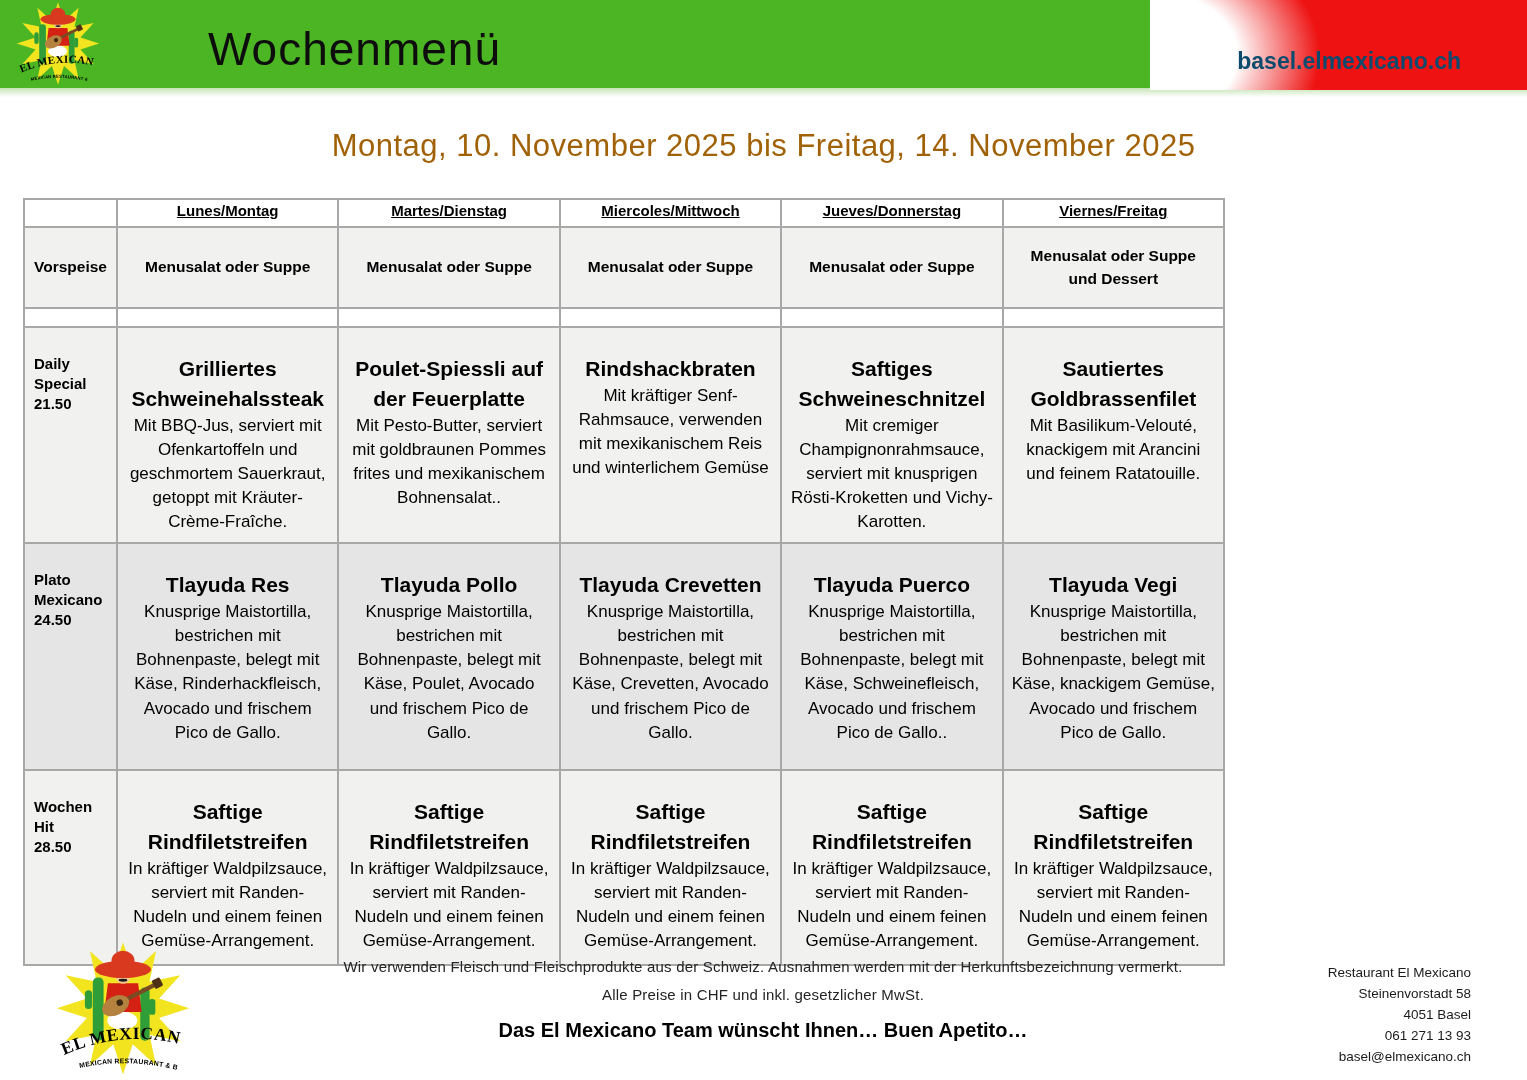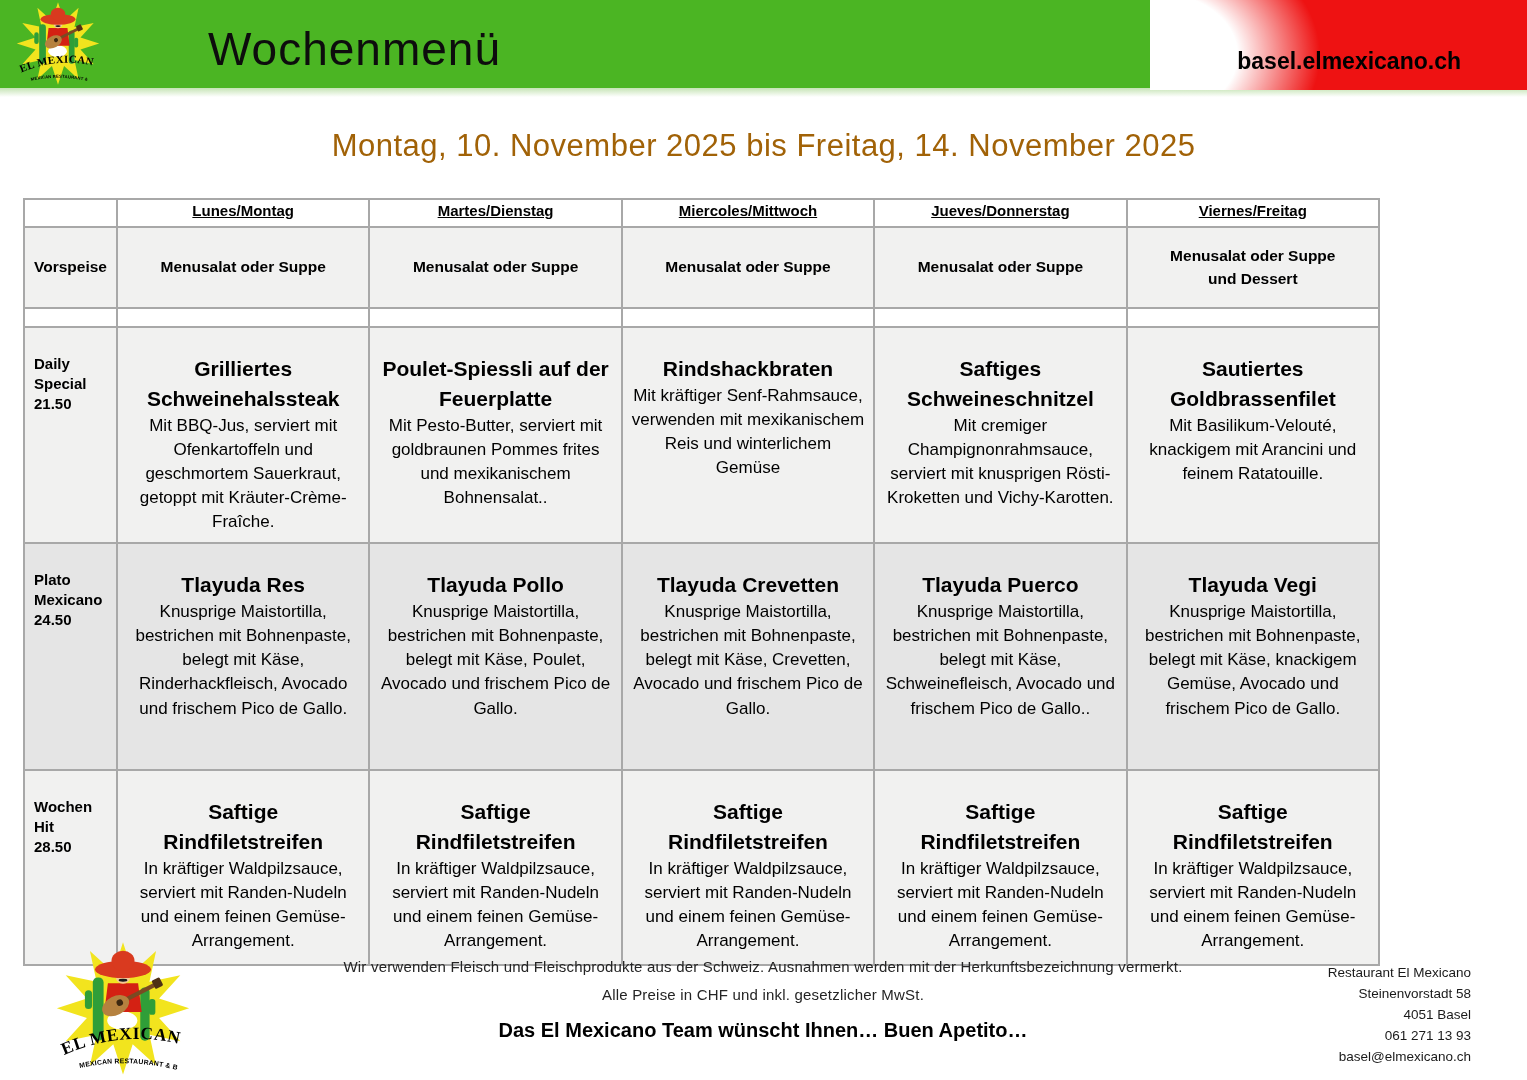--- a/index.html
+++ b/index.html
@@ -8,29 +8,29 @@
 
   
   .header{position:absolute;top:0;left:0;width:100%;height:88px;background:#4bb523;}
   .header-fade{position:absolute;top:88px;left:0;width:100%;height:9px;
     background:linear-gradient(to bottom, rgba(150,205,120,.55), rgba(255,255,255,0));}
   .header-title{position:absolute;left:208px;top:22px;font-size:46px;font-weight:400;
     letter-spacing:1px;color:#0d0d0d;z-index:3;}
   .header-red{position:absolute;right:0;top:0;width:377px;height:90px;background:#ee1212;overflow:hidden;z-index:1;}
   .header-red::before{content:"";position:absolute;left:-160px;top:-70px;width:330px;height:250px;
     background:radial-gradient(closest-side,#ffffff 50%,rgba(255,255,255,0) 100%);}
-  .header-site{position:absolute;right:66px;top:48px;font-size:23px;font-weight:600;color:#000000;z-index:4;}
+  .header-site{position:absolute;right:66px;top:48px;font-size:23px;font-weight:600;color:#0c4a6e;z-index:4;}
   .logo-header{position:absolute;left:12px;top:1px;z-index:2;}
 
   
   .date-line{position:absolute;top:128px;left:0;width:100%;text-align:center;
     font-size:31px;font-weight:400;letter-spacing:.5px;color:#a16207;}
 
   
-  .menu-table{position:absolute;left:23px;top:198px;width:1357px;border-collapse:collapse;table-layout:fixed;}
+  .menu-table{position:absolute;left:23px;top:198px;width:1202px;border-collapse:collapse;table-layout:fixed;}
   .menu-table td{border:2px solid #a8a8a8;vertical-align:top;overflow:hidden;}
   .bg-gray td{background:#f1f1f0;}
   .bg-white td{background:#e5e5e5;}
 
   .row-days td{height:22px;background:#fff;text-align:center;font-weight:bold;font-size:15px;padding:2px 0;}
   .day-label{text-decoration:underline;}
 
   .row-vorspeise td{height:77px;text-align:center;vertical-align:middle;
     font-weight:bold;font-size:15.5px;white-space:pre-line;line-height:1.45;}
   .row-vorspeise td.label-cell{text-align:left;padding-left:9px;}

